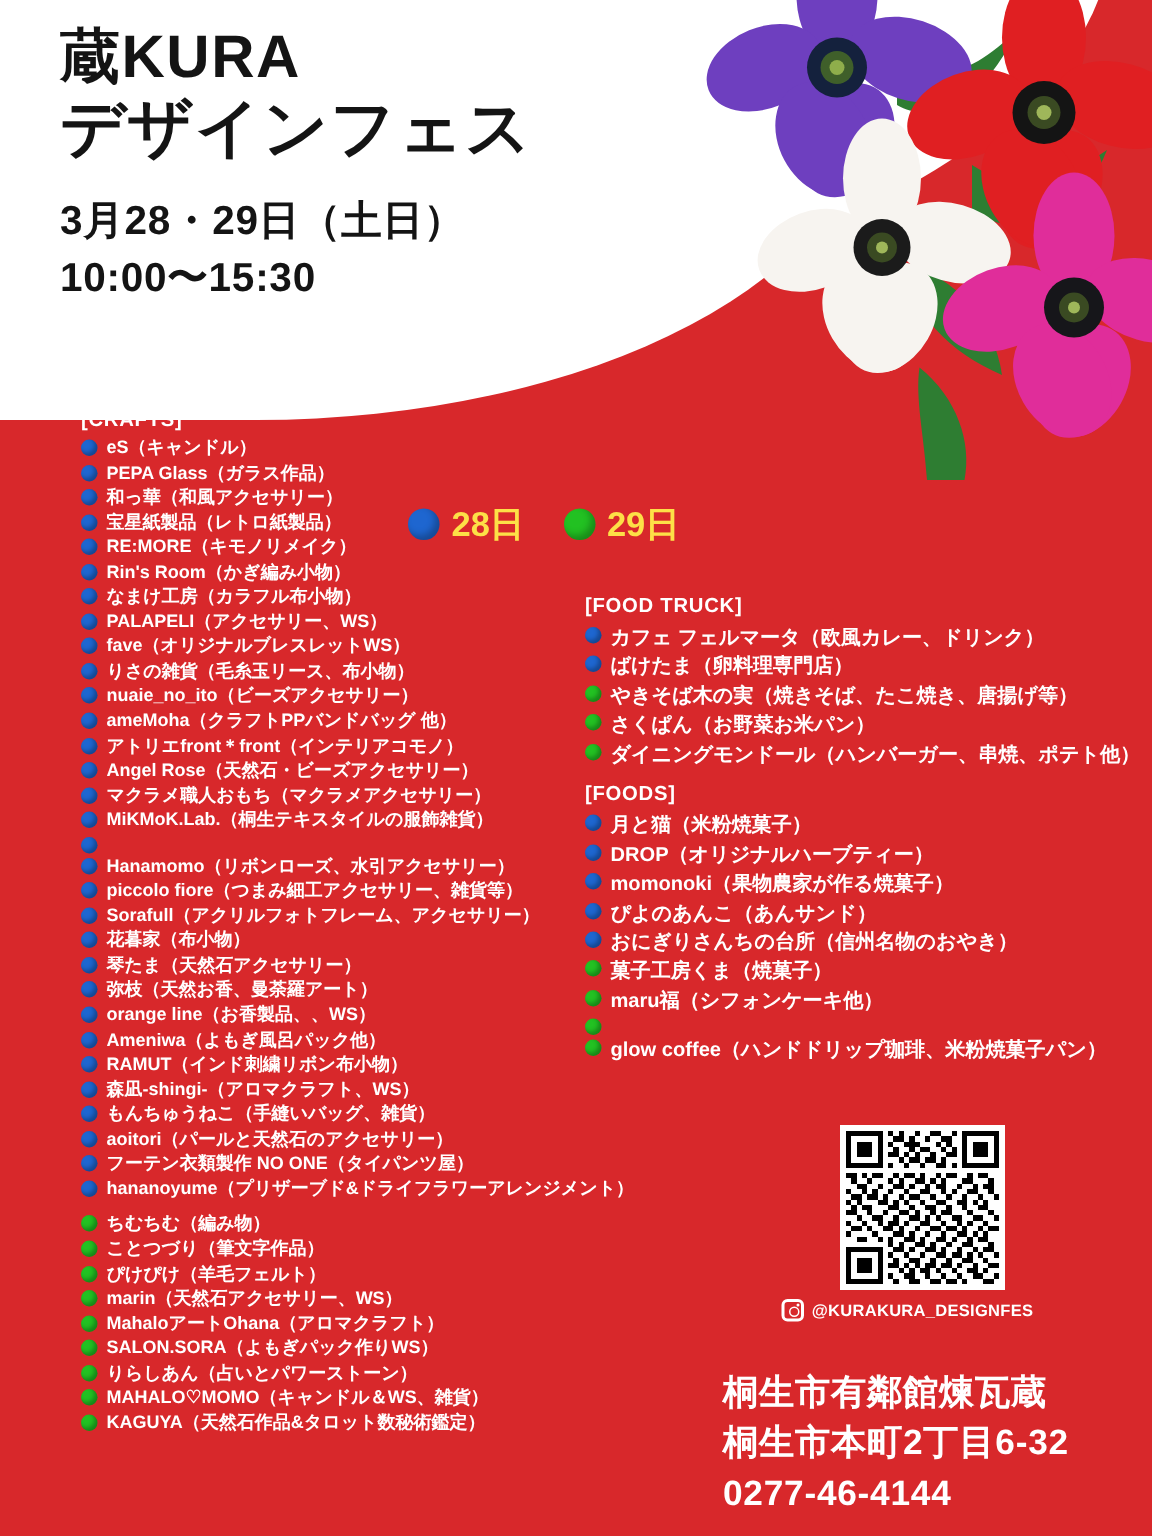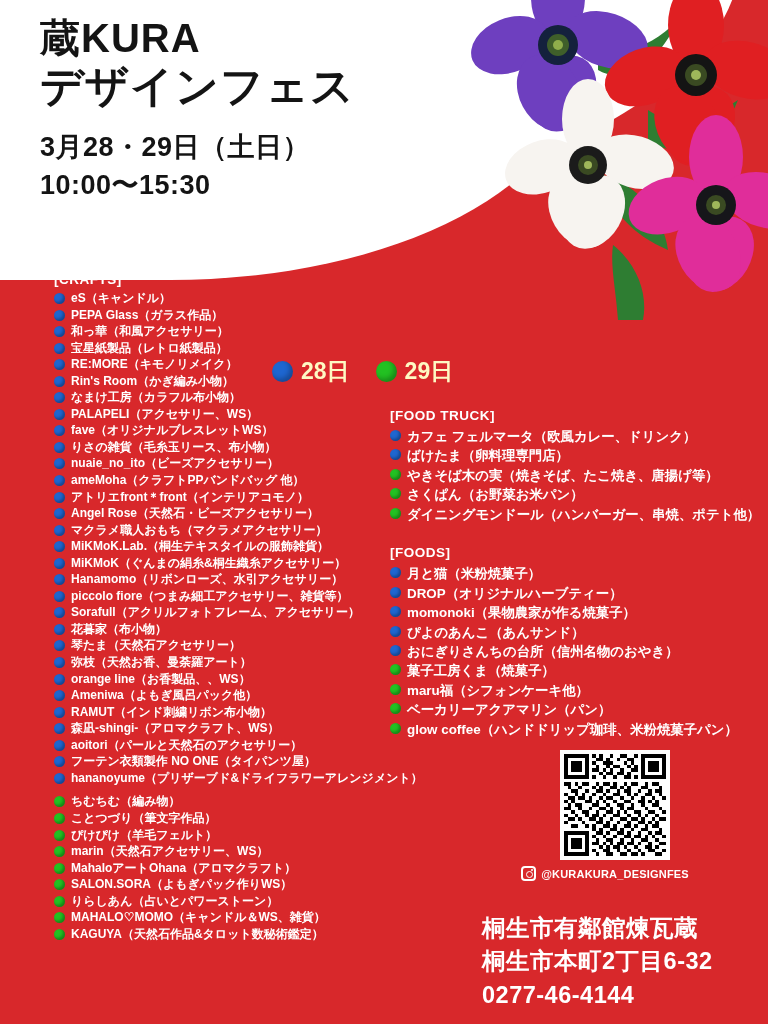--- a/index.html
+++ b/index.html
@@ -55,41 +55,41 @@
   .t-time {
     font-size: 27px; font-weight: bold; letter-spacing: 0.5px;
     line-height: 1.35;
   }
 
   
   .flowers { position: absolute; right: 0; top: -10px; width: 420px; height: 330px; z-index: 4; }
 
   
   .legend {
-    position: absolute; left: 272px; top: 356px; z-index: 6;
+    position: absolute; left: 272px; top: 334px; z-index: 6;
     display: flex; align-items: center; gap: 26px;
-    color: #fef9c3; font-weight: bold; font-size: 23px;
+    color: #fde047; font-weight: bold; font-size: 23px;
   }
   .legend .item { display: flex; align-items: center; gap: 8px; }
   .dot { width: 21px; height: 21px; border-radius: 50%; display: inline-block; }
   .dot.blue { background: #1e66d0; box-shadow: inset -3px -3px 5px rgba(0,0,0,.28); }
   .dot.green { background: #22c122; box-shadow: inset -3px -3px 5px rgba(0,0,0,.28); }
 
   
   .col-left {
     position: absolute; left: 54px; top: 272px; width: 400px; z-index: 6;
   }
   .col-right {
     position: absolute; left: 390px; top: 396px; width: 370px; z-index: 6;
   }
   .sec-head {
     color: #ffffff; font-weight: bold; font-size: 13.5px;
     letter-spacing: .5px; margin-bottom: 3px;
   }
-  .col-right .sec-head { margin-bottom: 4px; margin-top: 12px; }
+  .col-right .sec-head { margin-bottom: 4px; }
   .entry {
     display: flex; align-items: flex-start; gap: 6px;
     color: #ffffff; font-size: 12px; font-weight: bold;
     line-height: 1.38; white-space: nowrap;
   }
   .entry .bullet {
     flex: 0 0 auto; width: 11px; height: 11px; border-radius: 50%;
     margin-top: 3px;
   }
   .bullet.blue { background: #1e66d0; box-shadow: inset -2px -2px 3px rgba(0,0,0,.3); }
@@ -281,21 +281,20 @@
     <div class="entry">
         <span class="bullet blue"></span>
         <span>マクラメ職人おもち（マクラメアクセサリー）</span>
       </div>
     <div class="entry">
         <span class="bullet blue"></span>
         <span>MiKMoK.Lab.（桐生テキスタイルの服飾雑貨）</span>
       </div>
     <div class="entry">
         <span class="bullet blue"></span>
-        <span>MiKMoK（ぐんまの絹糸&amp;桐生織糸アクセサリー）</span>
       </div>
     <div class="entry">
         <span class="bullet blue"></span>
         <span>Hanamomo（リボンローズ、水引アクセサリー）</span>
       </div>
     <div class="entry">
         <span class="bullet blue"></span>
         <span>piccolo fiore（つまみ細工アクセサリー、雑貨等）</span>
       </div>
     <div class="entry">
@@ -322,20 +321,24 @@
         <span class="bullet blue"></span>
         <span>Ameniwa（よもぎ風呂パック他）</span>
       </div>
     <div class="entry">
         <span class="bullet blue"></span>
         <span>RAMUT（インド刺繍リボン布小物）</span>
       </div>
     <div class="entry">
         <span class="bullet blue"></span>
         <span>森凪-shingi-（アロマクラフト、WS）</span>
+      </div>
+    <div class="entry">
+        <span class="bullet blue"></span>
+        <span>もんちゅうねこ（手縫いバッグ、雑貨）</span>
       </div>
     <div class="entry">
         <span class="bullet blue"></span>
         <span>aoitori（パールと天然石のアクセサリー）</span>
       </div>
     <div class="entry">
         <span class="bullet blue"></span>
         <span>フーテン衣類製作 NO ONE（タイパンツ屋）</span>
       </div>
     <div class="entry">
@@ -429,21 +432,20 @@
     <div class="entry">
         <span class="bullet green"></span>
         <span>菓子工房くま（焼菓子）</span>
       </div>
     <div class="entry">
         <span class="bullet green"></span>
         <span>maru福（シフォンケーキ他）</span>
       </div>
     <div class="entry">
         <span class="bullet green"></span>
-        <span>ベーカリーアクアマリン（パン）</span>
       </div>
     <div class="entry">
         <span class="bullet green"></span>
         <span>glow coffee（ハンドドリップ珈琲、米粉焼菓子パン）</span>
       </div>
   </div>
 
   <div class="qr-block">
     <div class="qr">
       <svg viewBox="0 0 29 29" width="102" height="102" shape-rendering="crispEdges">

